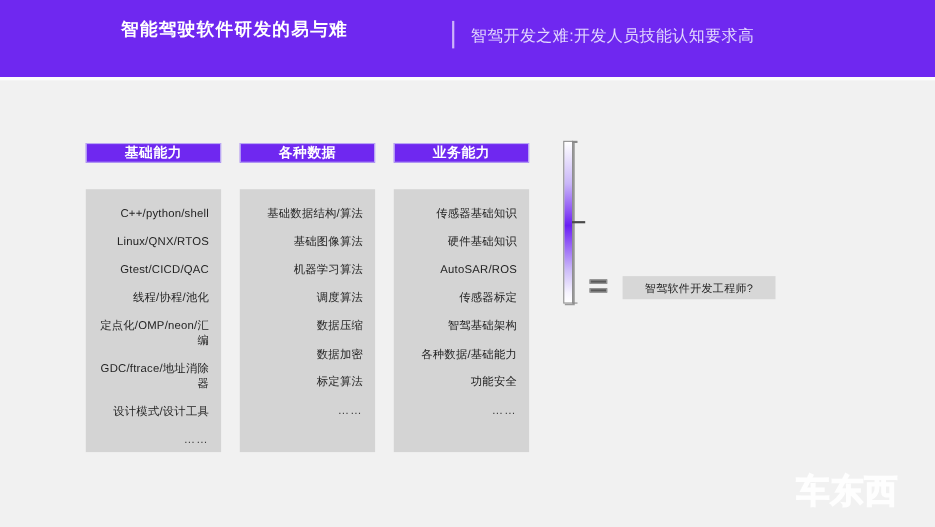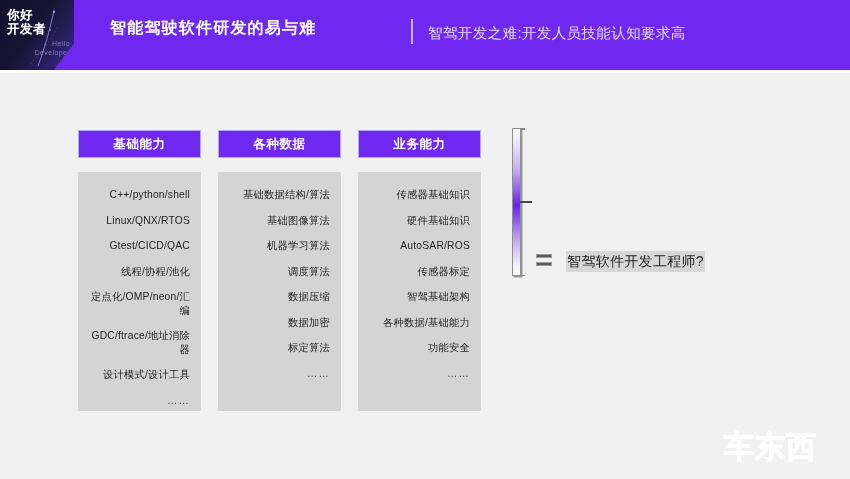--- a/index.html
+++ b/index.html
@@ -110,21 +110,21 @@
   
   .col {
     position: absolute;
     top: 130px;
   }
   .col-header {
     position: absolute;
     top: 0;
     left: 0;
     width: 123px;
-    height: 28px;
+    height: 18px;
     background: #6f28f0;
     border: 1.5px solid #b9a6f5;
     box-sizing: border-box;
     color: #ffffff;
     font-size: 12.5px;
     font-weight: bold;
     letter-spacing: 0.6px;
     display: flex;
     align-items: center;
     justify-content: center;
@@ -227,21 +227,21 @@
     position: absolute;
     left: 566px;
     top: 251px;
     width: 139px;
     height: 21px;
     background: #d7d7d7;
     display: flex;
     align-items: center;
     justify-content: center;
     color: #1f1f1f;
-    font-size: 14px;
+    font-size: 10px;
     letter-spacing: 0.3px;
   }
 
   
   .watermark {
     position: absolute;
     left: 724px;
     top: 425px;
     width: 110px;
     height: 44px;
@@ -253,33 +253,20 @@
     -webkit-text-stroke: 1.2px rgba(255,255,255,0.95);
     opacity: 0.95;
   }
 </style>
 </head>
 <body>
 
 <div id="slide">
 
   <div class="header">
-    <div class="logo-block">
-      <svg class="logo-curve" viewBox="0 0 74 70">
-        <path d="M38 66 C 44 50, 50 30, 54 10" stroke="#9d8bf0" stroke-width="1" fill="none" opacity="0.85"></path>
-        <path d="M30 64 C 40 54, 50 42, 58 26" stroke="#6f5ad8" stroke-width="0.7" fill="none" opacity="0.6" stroke-dasharray="2 2"></path>
-        <circle cx="54" cy="12" r="1.1" fill="#b9a6f5"></circle>
-        <circle cx="50" cy="30" r="0.9" fill="#9d8bf0" opacity="0.8"></circle>
-        <circle cx="45" cy="44" r="0.8" fill="#7d6ae0" opacity="0.7"></circle>
-      </svg>
-      <div class="logo-cn">你好
-开发者</div>
-      <div class="logo-en">Hello
-Developer</div>
-    </div>
     <div class="title-main">智能驾驶软件研发的易与难</div>
     <div class="title-sep"></div>
     <div class="title-sub">智驾开发之难:开发人员技能认知要求高</div>
   </div>
   <div class="header-underline"></div>
 
   <div class="col" style="left:78px;">
     <div class="col-header">基础能力</div>
     <div class="col-body">
       <div class="col-item">C++/python/shell</div>

